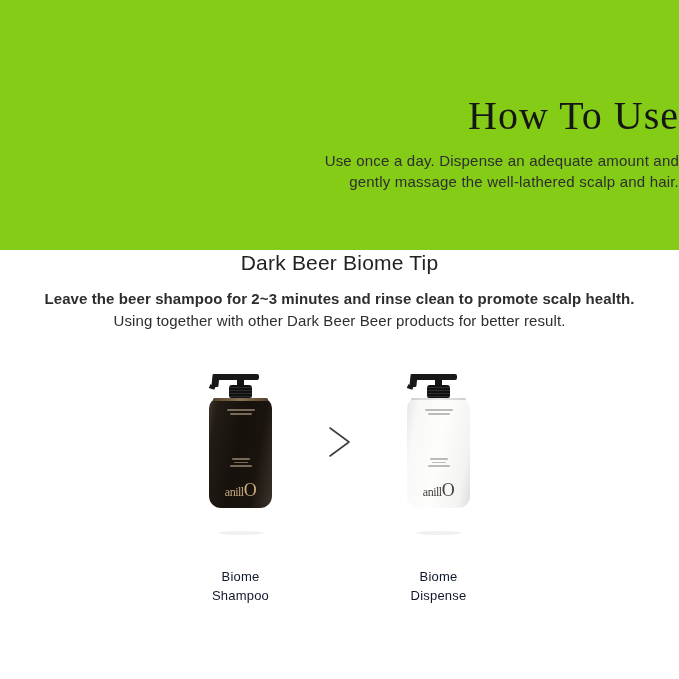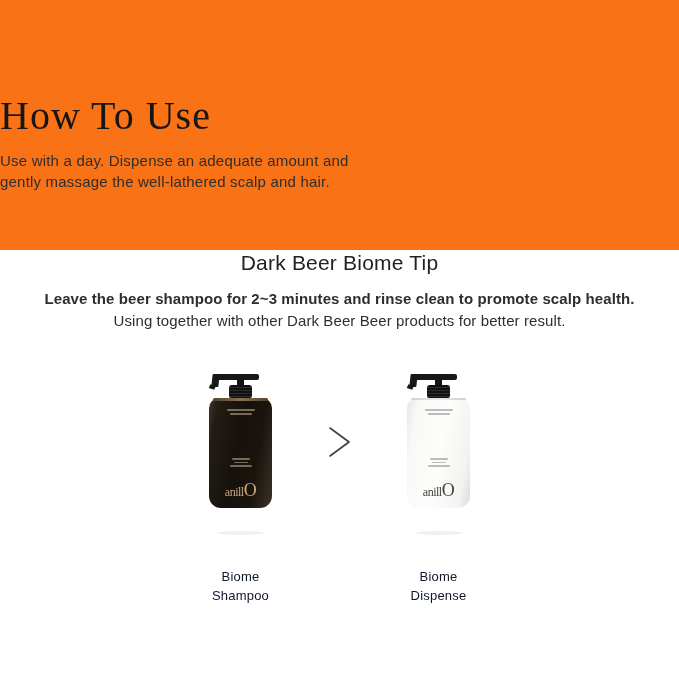--- a/index.html
+++ b/index.html
@@ -2,22 +2,22 @@
 <html><head>
 <meta charset="utf-8">
 <style>
   html,body{margin:0;padding:0;background:#ffffff;}
   .canvas{
     position:relative;width:679px;height:679px;margin:0 auto;overflow:hidden;
     background:#ffffff;font-family:"Liberation Sans",sans-serif;color:#2f2f2f;
   }
   
   .hero{
-    box-sizing:border-box;width:679px;height:250px;background:#f97316;
-    text-align:left;padding-top:95px;
+    box-sizing:border-box;width:679px;height:250px;background:#84cc16;
+    text-align:right;padding-top:95px;
   }
   .hero-title{
     margin:0;font-family:"Liberation Serif",serif;font-weight:400;
     font-size:40px;line-height:42px;letter-spacing:1px;color:#161616;
   }
   .hero-line{
     margin:0;font-size:15px;line-height:21px;letter-spacing:.2px;color:#2e2e2e;
   }
   .hero-line:first-of-type{margin-top:13px;}
   
@@ -86,21 +86,21 @@
   
   .arrow-col{width:26px;display:flex;justify-content:center;margin-top:54px;}
 </style>
 </head>
 <body>
 
 <div class="canvas">
 
   <section class="hero">
     <h1 class="hero-title">How To Use</h1>
-    <p class="hero-line">Use with a day. Dispense an adequate amount and</p>
+    <p class="hero-line">Use once a day. Dispense an adequate amount and</p>
     <p class="hero-line">gently massage the well-lathered scalp and hair.</p>
   </section>
 
   <section class="tip">
     <h2 class="tip-title">Dark Beer Biome Tip</h2>
     <p class="tip-line">Leave the beer shampoo for 2~3 minutes and rinse clean to promote scalp health.</p>
     <p class="tip-line">Using together with other Dark Beer Beer products for better result.</p>
 
     <div class="products-row">
 

